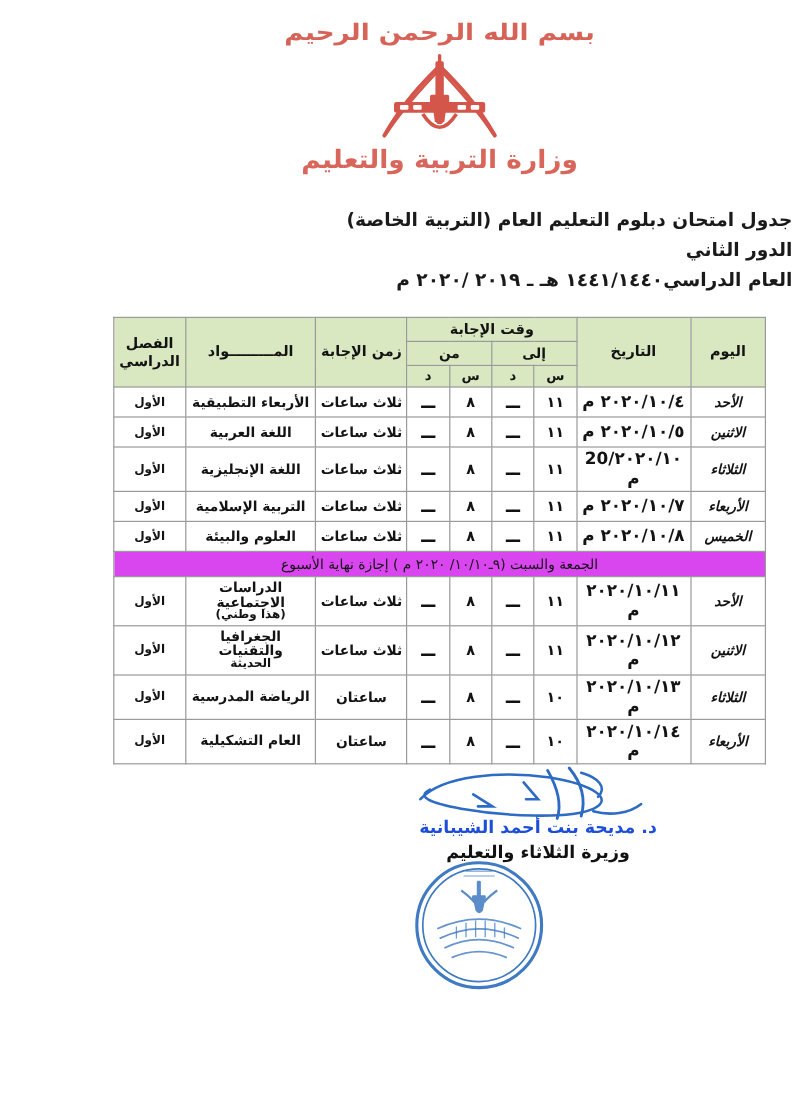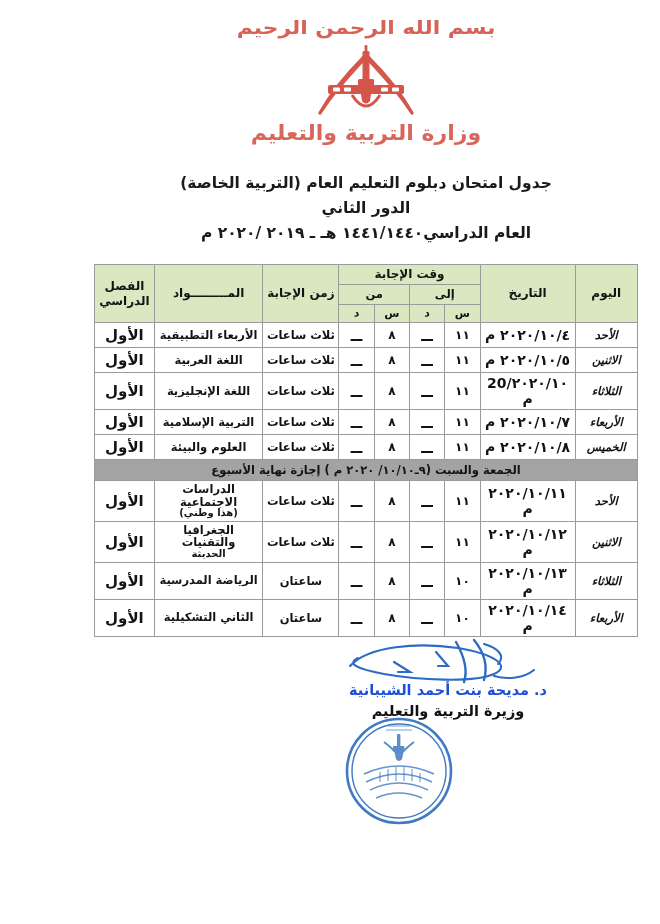--- a/index.html
+++ b/index.html
@@ -41,21 +41,20 @@
     font-size: 21px;
     font-weight: bold;
     letter-spacing: 0px;
     margin-top: 2px;
     transform: scaleX(1.05);
     opacity: .9;
   }
 
   
   .titles {
-    text-align: center;
     margin-top: 26px;
     color: #1a1a1a;
   }
   .title-line {
     font-size: 15.5px;
     font-weight: bold;
     line-height: 1.62;
     letter-spacing: .2px;
   }
 
@@ -87,28 +86,28 @@
   thead th.unit { height: 17px; font-size: 11px; font-weight: bold; }
   .mawad { letter-spacing: .5px; }
 
   tbody td { height: 23.5px; background: #fff; }
   td.day      { font-size: 11.5px; font-style: italic; }
   td.date     { font-size: 14px; letter-spacing: .3px; }
   td.num      { font-size: 12px; }
   td.dash     { font-size: 17px; color: #111; }
   td.duration { font-size: 11.5px; }
   td.subject  { font-size: 11.5px; line-height: 1.08; }
-  td.term     { font-size: 15px; margin-left: 48px; }
+  td.term     { font-size: 10px; margin-left: 48px; }
   td.subject small { font-size: 10px; display: block; }
 
   tr.holiday td {
-    background: #a3a3a3;
+    background: #d946ef;
     height: 21px;
     font-size: 11.5px;
-    font-weight: bold;
+    font-weight: normal;
   }
 
   
   .signature {
     position: absolute;
     right: 62px;
     top: 636px;
     text-align: center;
     width: 300px;
   }
@@ -314,21 +313,21 @@
             <td class="term">الأول</td>
           </tr>
           <tr>
             <td class="day">الأربعاء</td>
             <td class="date">٢٠٢٠/١٠/١٤ م</td>
             <td class="num">١٠</td>
             <td class="dash">ــ</td>
             <td class="num">٨</td>
             <td class="dash">ــ</td>
             <td class="duration">ساعتان</td>
-            <td class="subject">الثاني التشكيلية</td>
+            <td class="subject">العام التشكيلية</td>
             <td class="term">الأول</td>
           </tr>
         </tbody>
     </table>
   </div>
 
   <div class="signature">
     <div class="sig-mark">
       <svg viewBox="0 0 300 52" width="300" height="52" aria-hidden="true">
         <g fill="none" stroke="#2d6bc4" stroke-width="2.1" stroke-linecap="round">
@@ -337,21 +336,21 @@
           <path d="M158 6 C 166 20, 170 34, 166 46" stroke-width="2.4"></path>
           <path d="M176 4 C 186 16, 190 30, 186 44" stroke-width="2.4"></path>
           <path d="M186 8 C 200 12, 208 20, 200 28"></path>
           <path d="M196 40 C 210 44, 226 42, 236 34"></path>
           <path d="M138 16 L 150 30 L 140 30" stroke-width="2.2"></path>
           <path d="M96 26 L 112 36 L 100 36" stroke-width="2.2"></path>
         </g>
       </svg>
     </div>
     <div class="sig-name">د. مديحة بنت أحمد الشيبانية</div>
-    <div class="sig-role">وزيرة التربية والتعليم</div>
+    <div class="sig-role">وزيرة الثلاثاء والتعليم</div>
   </div>
 
   <div class="seal">
     <svg viewBox="0 0 118 118" width="118" height="118" aria-hidden="true">
       <circle cx="59" cy="59" r="52" fill="none" stroke="#3f7ac2" stroke-width="2.6"></circle>
       <circle cx="59" cy="59" r="47" fill="none" stroke="#3f7ac2" stroke-width="1.4"></circle>
 
       <g fill="#3f7ac2" opacity=".85">
         <rect x="57" y="22" width="3.4" height="13" rx="1"></rect>
         <rect x="53" y="34" width="11.5" height="4" rx="1"></rect>

